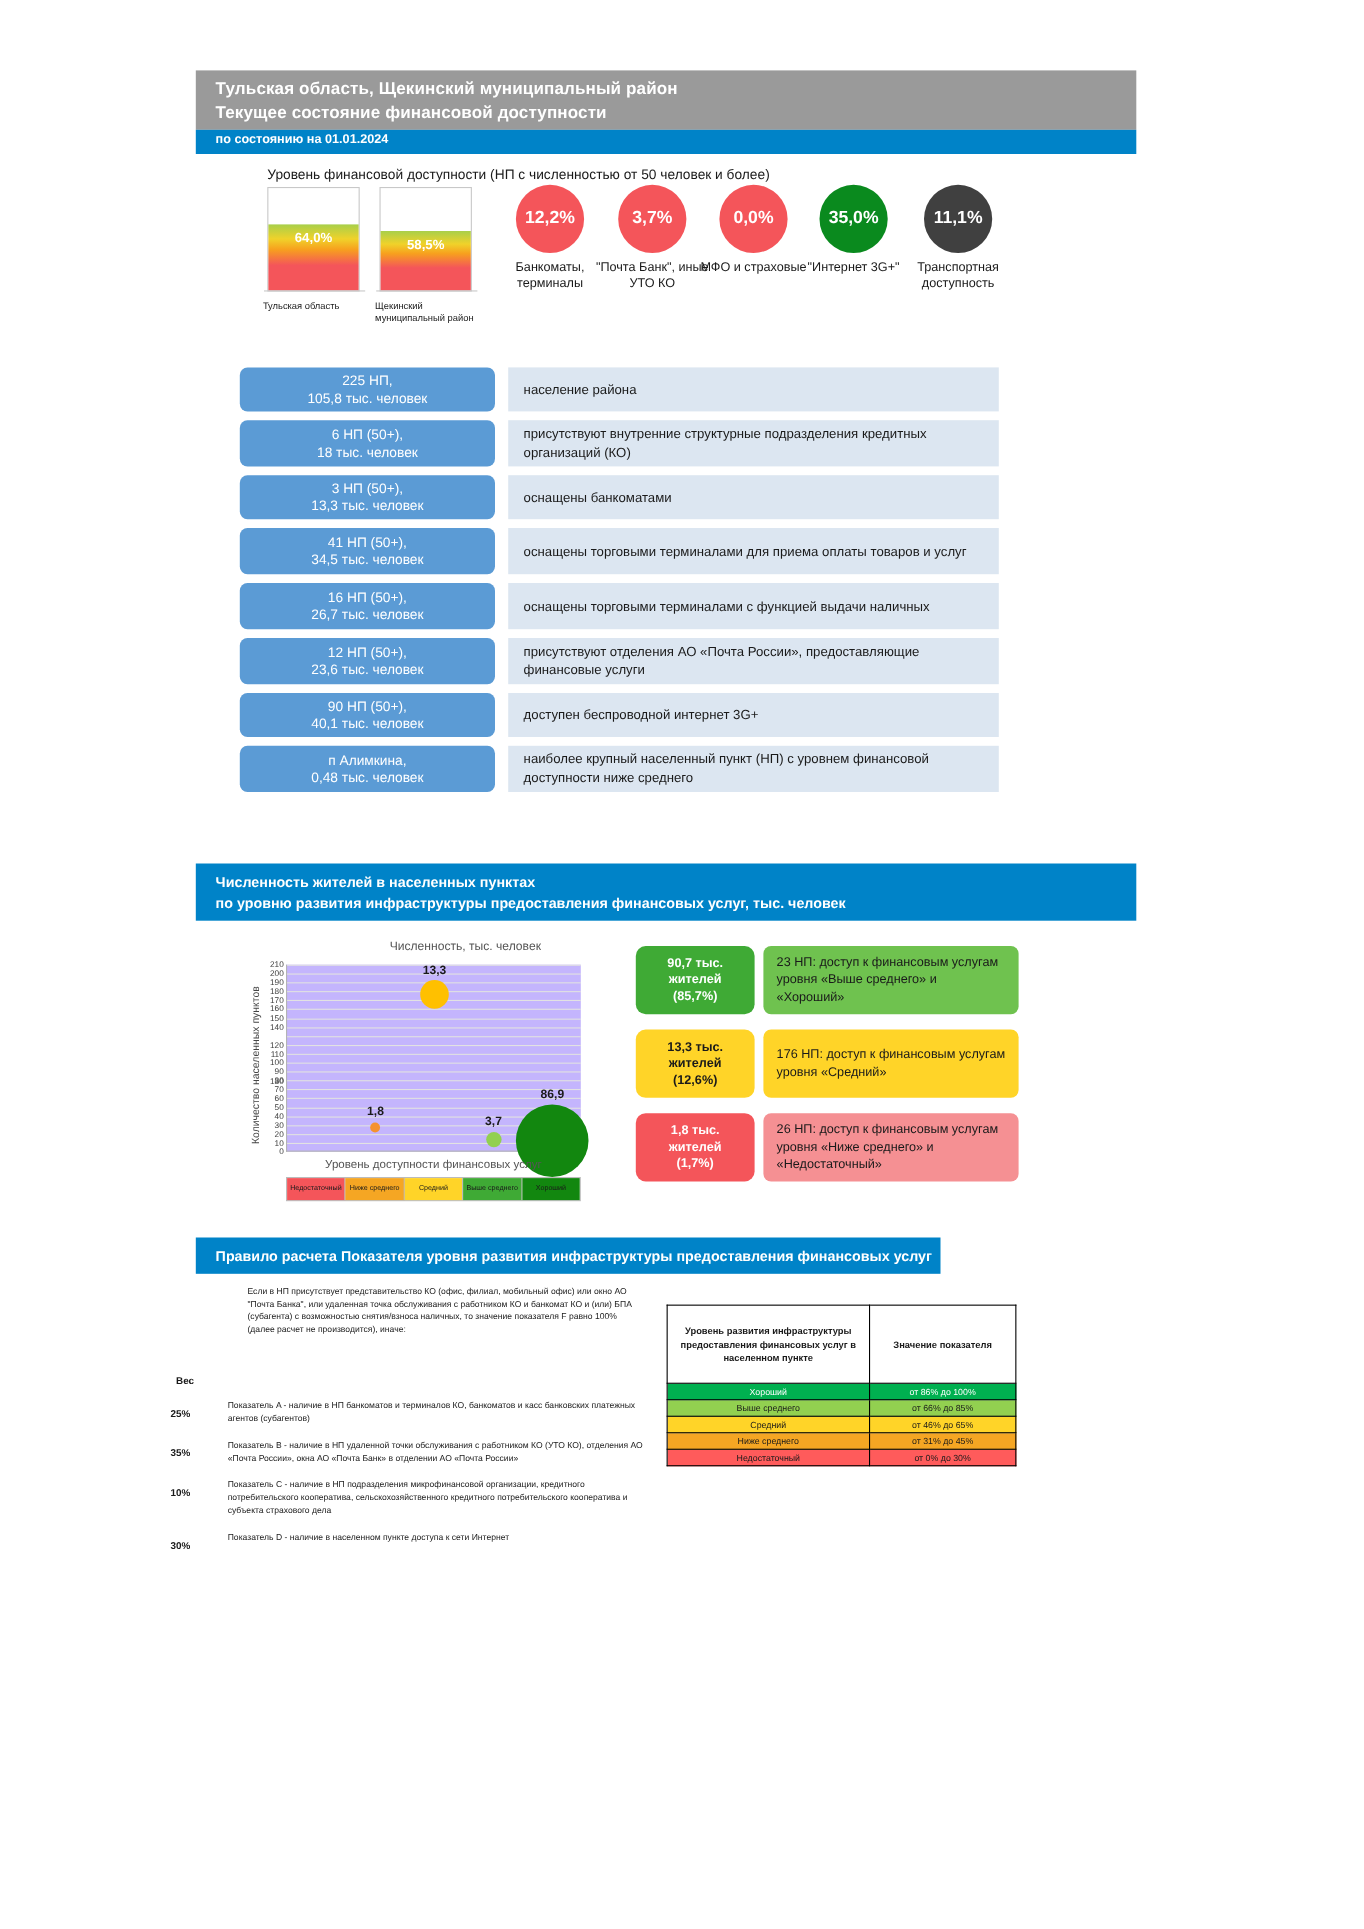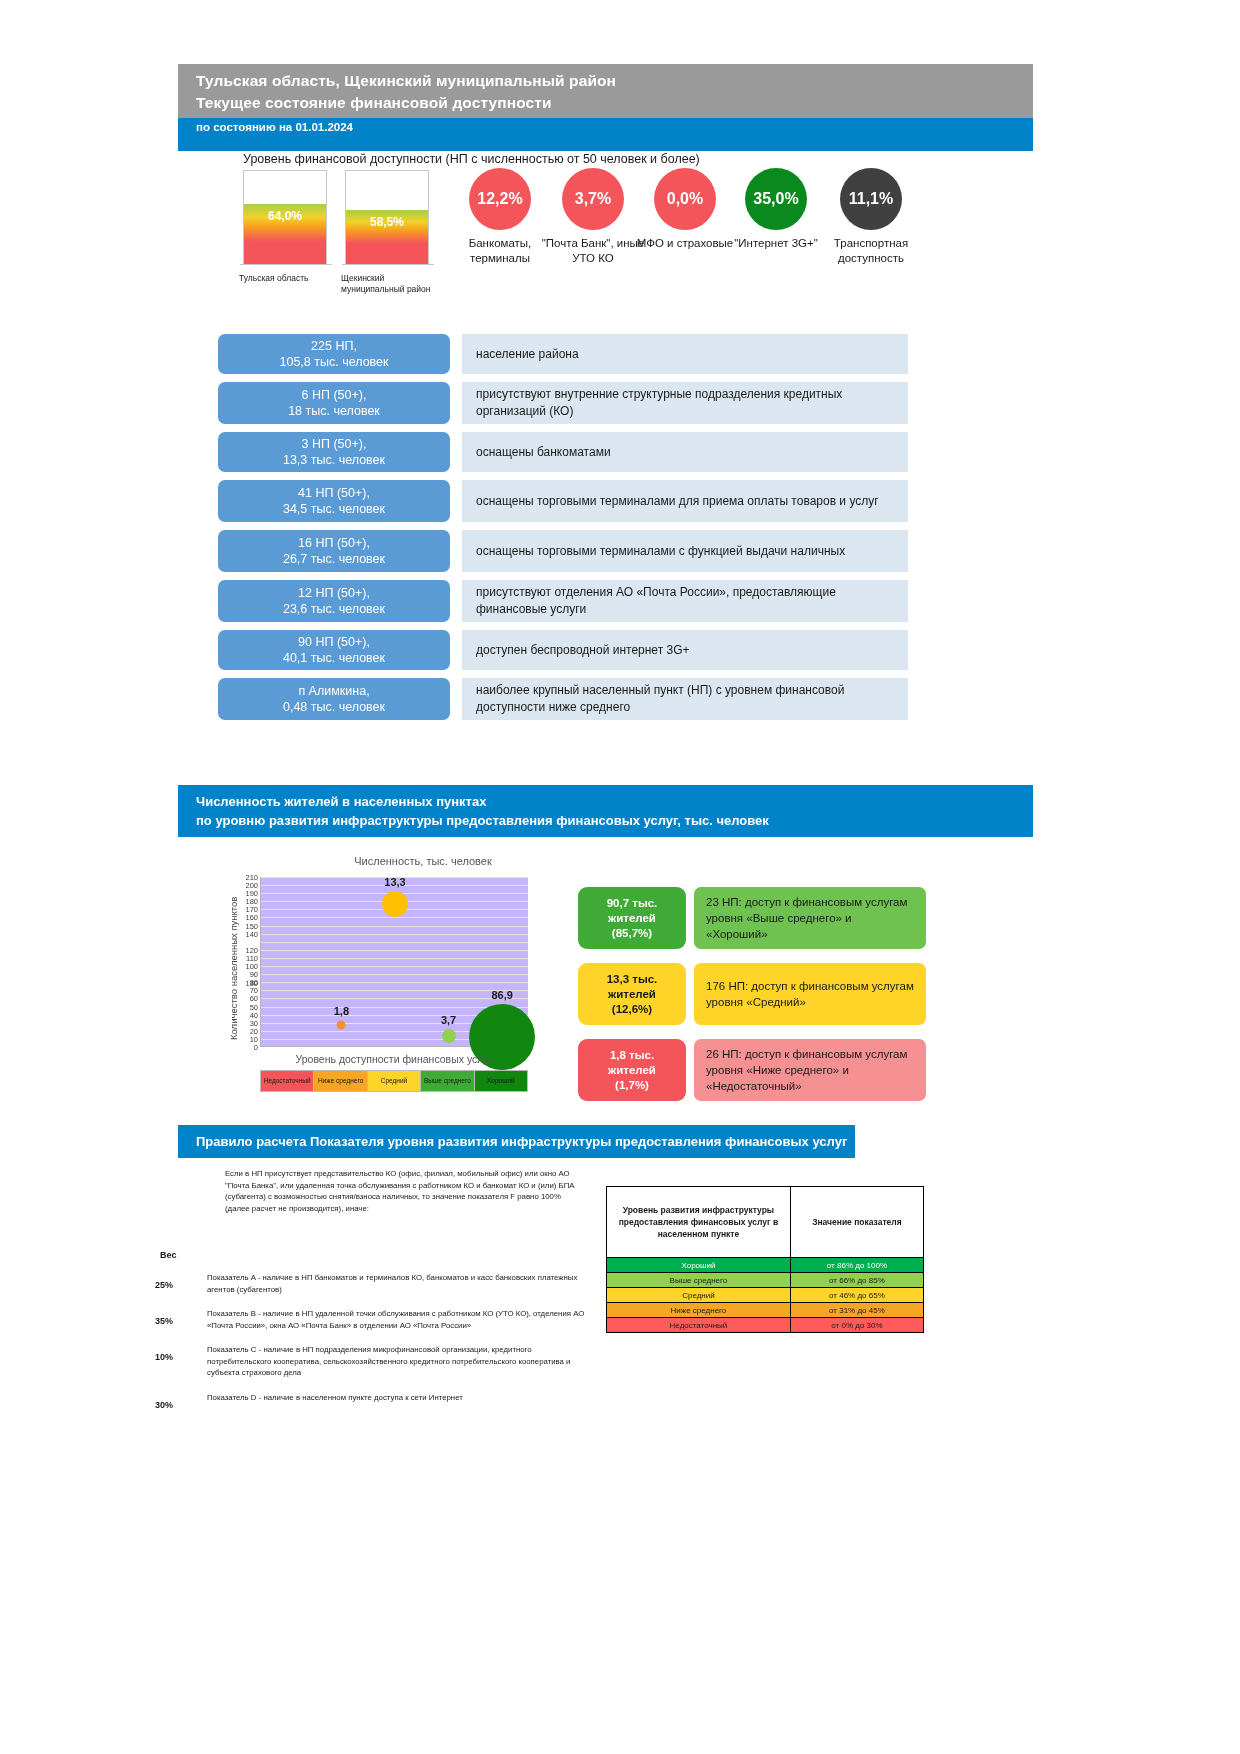--- a/index.html
+++ b/index.html
@@ -16,21 +16,21 @@
   .header-gray {
     position: absolute; left: 178px; top: 64px; width: 855px; height: 54px;
     background: #9a9a9a;
     padding: 6px 0 0 18px;
   }
   .header-gray .line {
     color: #ffffff; font-size: 15.5px; font-weight: bold; line-height: 22px;
     letter-spacing: .1px;
   }
   .header-blue {
-    position: absolute; left: 178px; top: 118px; width: 855px; height: 33px;
+    position: absolute; left: 178px; top: 118px; width: 855px; height: 22px;
     background: #0083c8;
     padding: 3px 0 0 18px;
   }
   .header-blue .sub { color: #ffffff; font-size: 11.5px; font-weight: bold; }
 
   
   .top-block { position: absolute; left: 0; top: 148px; width: 1240px; height: 170px; }
   .fa-title {
     position: absolute; left: 243px; top: 4px;
     font-size: 12.5px; color: #1a1a1a;
@@ -119,21 +119,21 @@
     display: flex; border: 1px solid #bbb;
   }
   .legend-cell {
     flex: 1; display: flex; align-items: center; justify-content: center;
     font-size: 6.5px; text-align: center; line-height: 8px; color: #1a1a1a;
     border-right: 1px solid #bbb; padding: 0 1px;
   }
   .legend-cell:last-child { border-right: none; }
 
   
-  .cards { position: absolute; left: 578px; top: 775px; width: 348px; margin-top: 27px; }
+  .cards { position: absolute; left: 578px; top: 775px; width: 348px; }
   .card { display: flex; margin-bottom: 14px; height: 62px; }
   .card-left {
     width: 108px; flex: 0 0 108px; border-radius: 9px;
     display: flex; flex-direction: column; align-items: center; justify-content: center;
     font-size: 11.5px; font-weight: bold; line-height: 15px; text-align: center;
   }
   .card-right {
     flex: 1; margin-left: 8px; border-radius: 7px;
     display: flex; align-items: center; padding: 0 12px;
     font-size: 11.5px; line-height: 16px;

